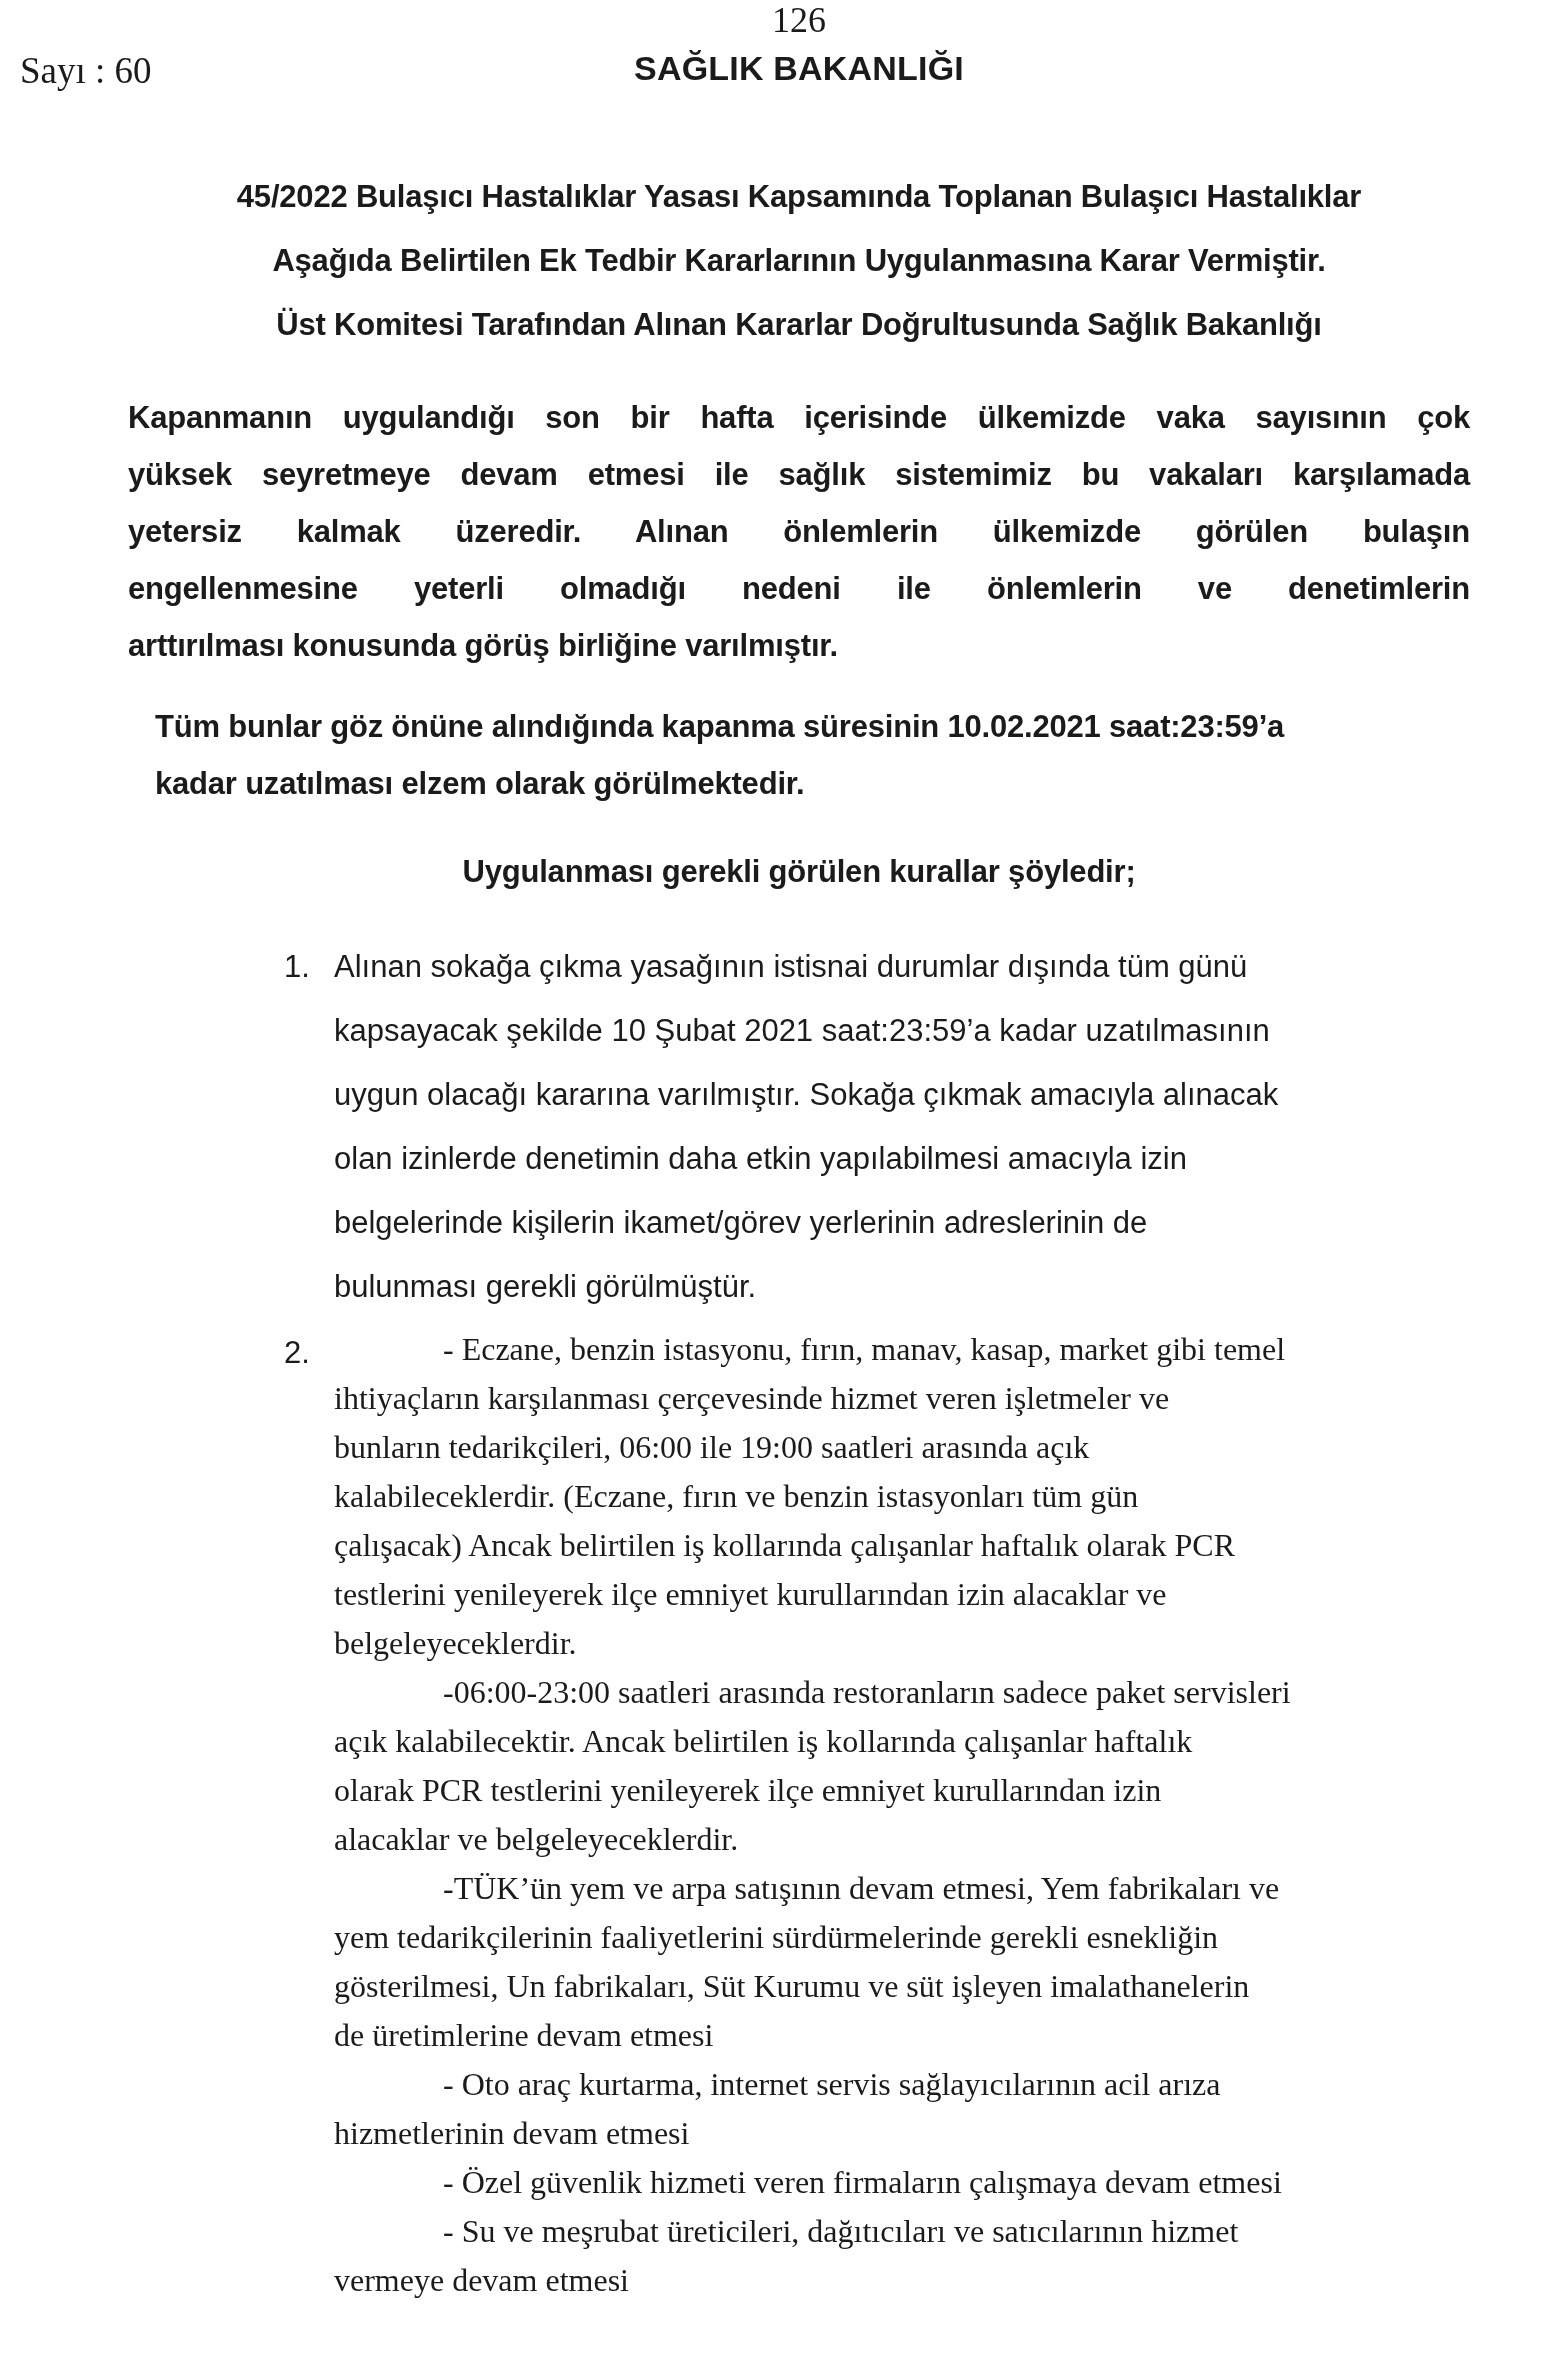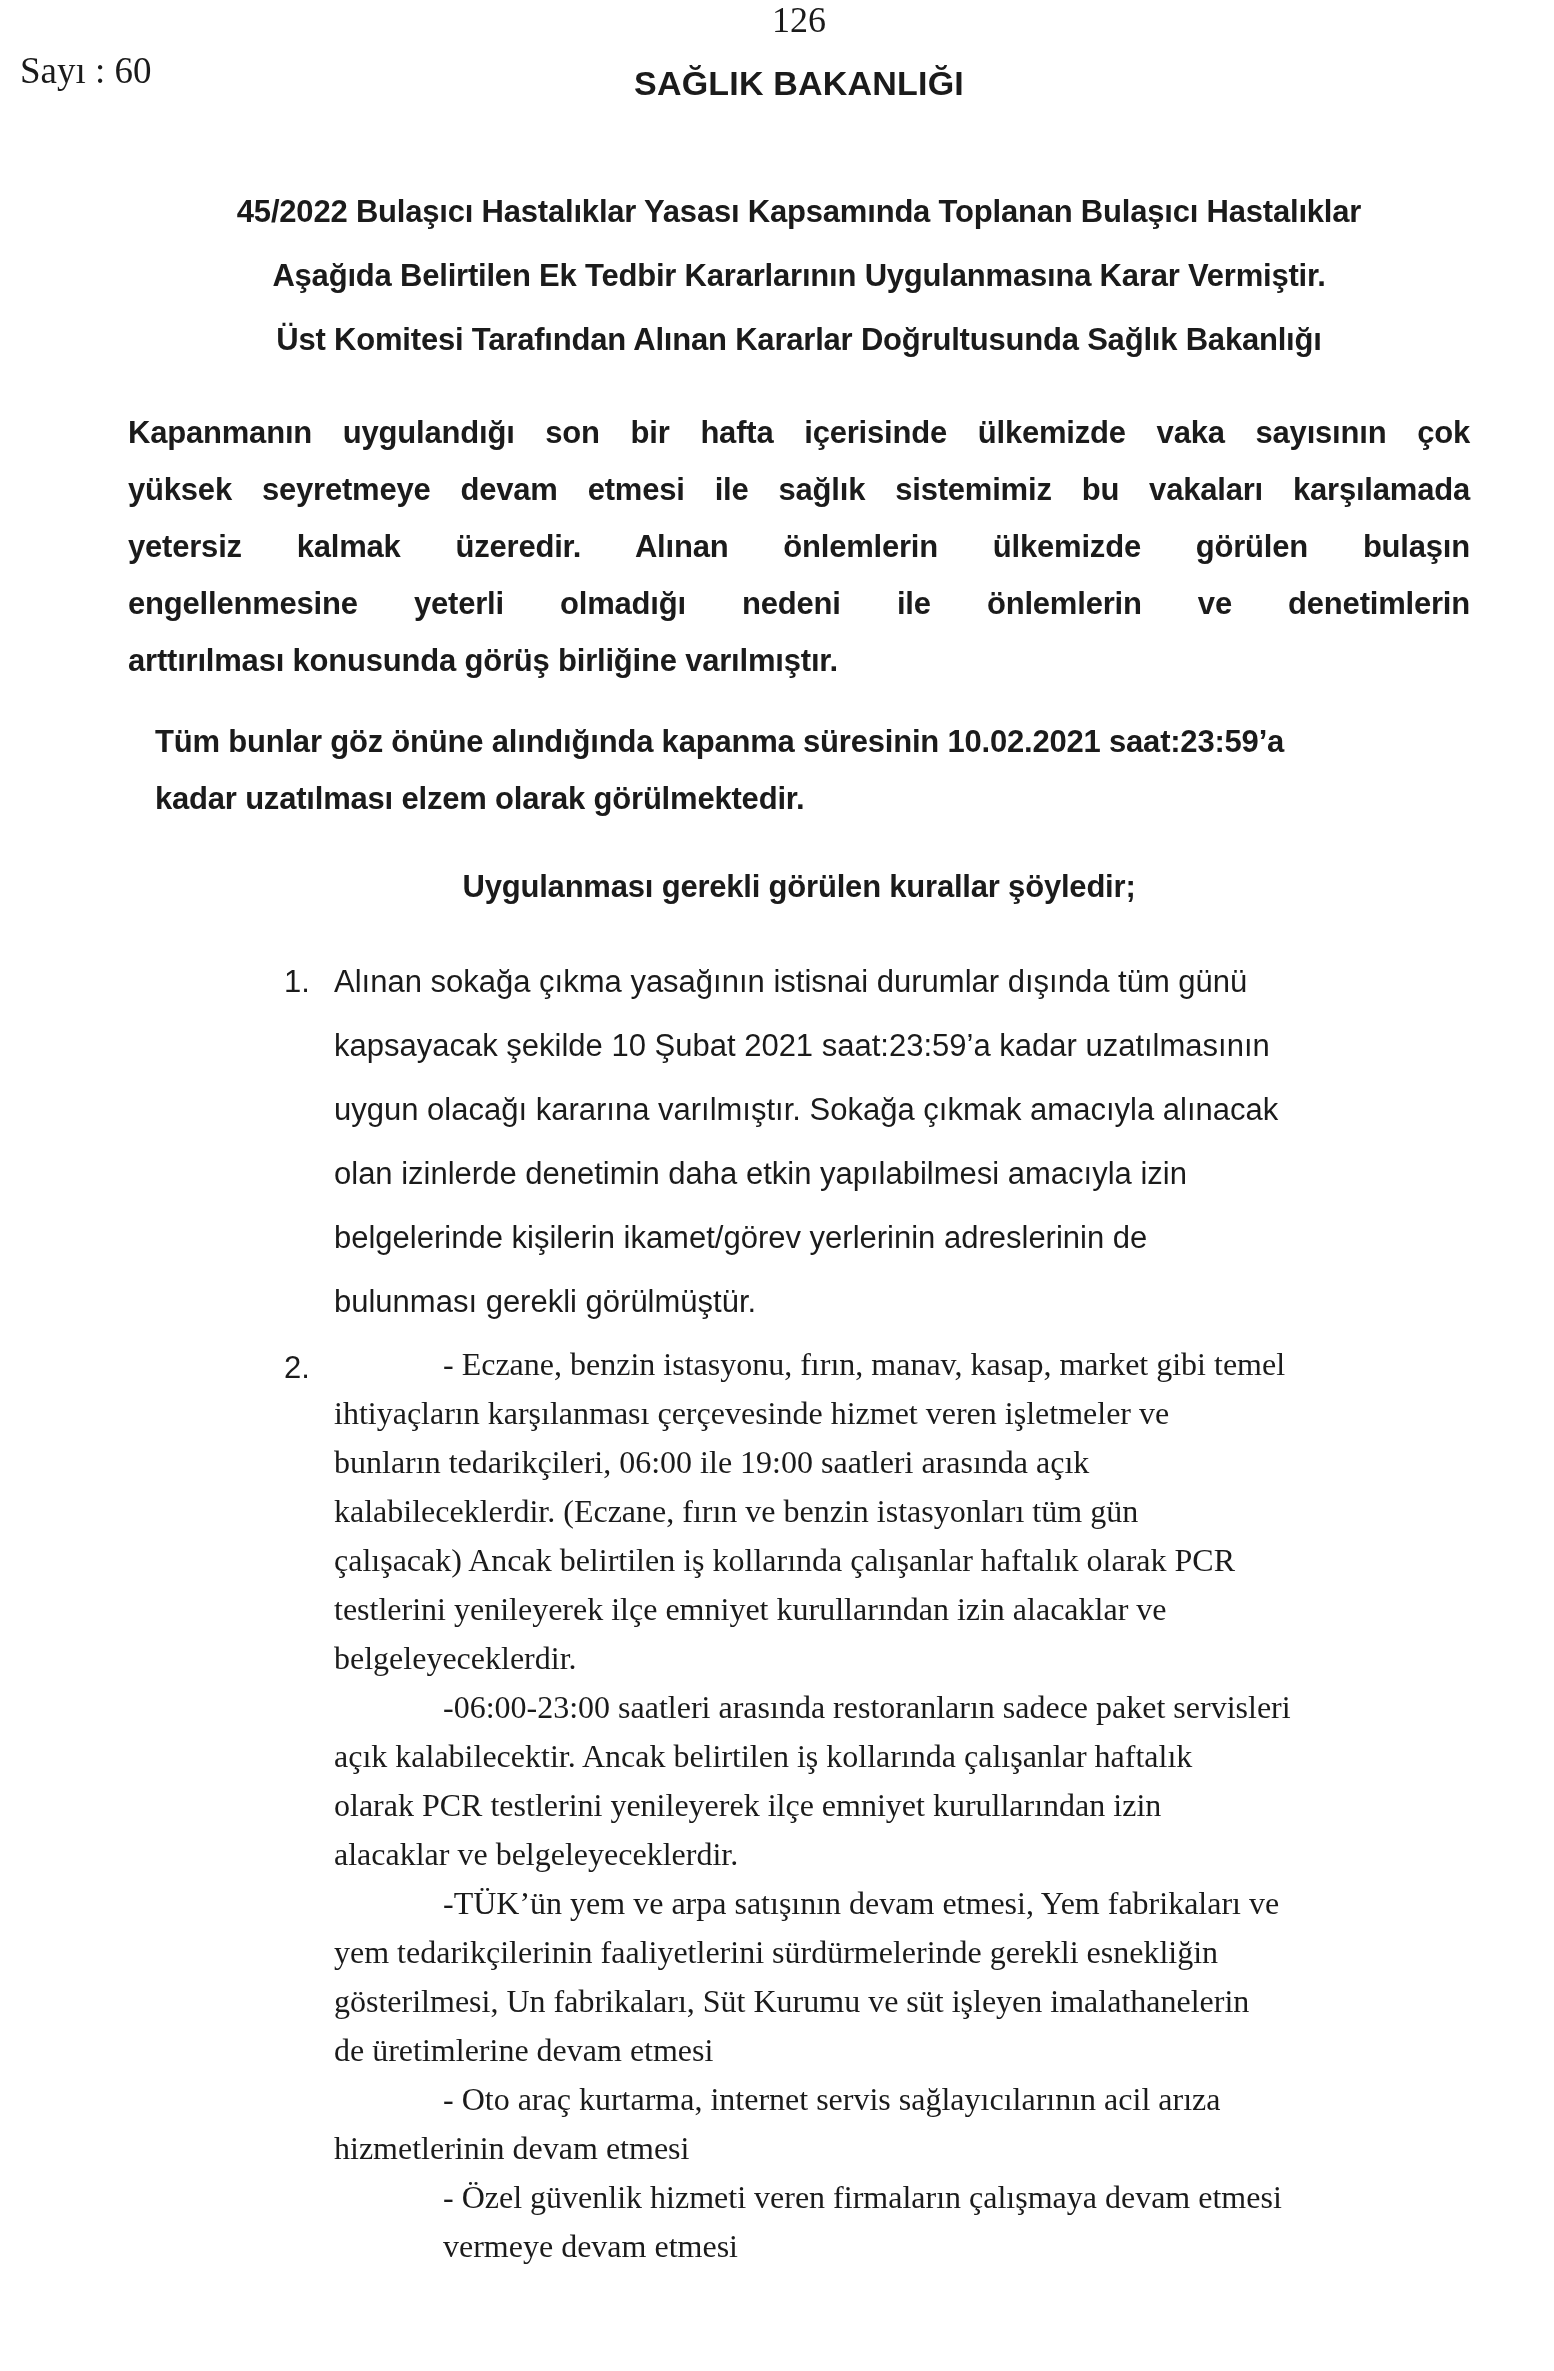--- a/index.html
+++ b/index.html
@@ -19,21 +19,21 @@
     text-align:center;
     font-family:"Liberation Serif", serif;
     font-size:36px;line-height:41px;
   }
   .sayi{
     position:absolute;left:20px;top:49px;
     font-family:"Liberation Serif", serif;
     font-size:37px;line-height:43px;
   }
   .ministry{
-    margin-top:21px;
+    margin-top:6px;
     text-align:center;
     font-weight:700;font-size:34px;line-height:43px;
     letter-spacing:0.2px;
   }
 
   
   .title{margin-top:75px;font-weight:700;font-size:31px;letter-spacing:-0.2px;}
   .title .ln{line-height:64px;text-align:center;}
   .para{font-weight:700;font-size:31px;letter-spacing:-0.2px;}
   .para .ln{line-height:57px;}
@@ -133,17 +133,18 @@
         <div class="ln">de üretimlerine devam etmesi</div>
       </div>
       <div class="sub-item">
         <div class="ln">- Oto araç kurtarma, internet servis sağlayıcılarının acil arıza</div>
         <div class="ln">hizmetlerinin devam etmesi</div>
       </div>
       <div class="sub-item">
         <div class="ln">- Özel güvenlik hizmeti veren firmaların çalışmaya devam etmesi</div>
       </div>
       <div class="sub-item">
+        <div class="ln">- Su ve meşrubat üreticileri, dağıtıcıları ve satıcılarının hizmet</div>
         <div class="ln">vermeye devam etmesi</div>
       </div>
     </div>
 </div>
 
 
 </body></html>

